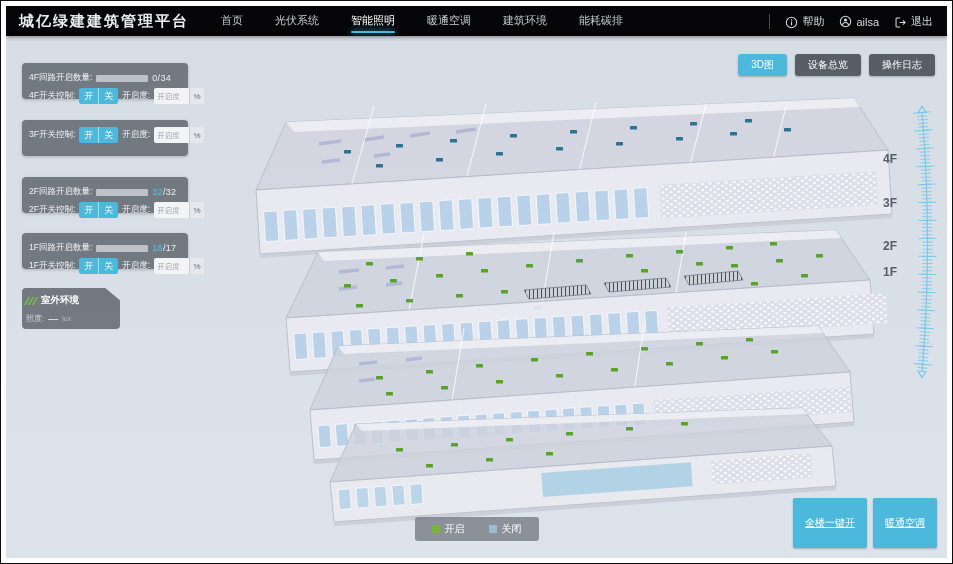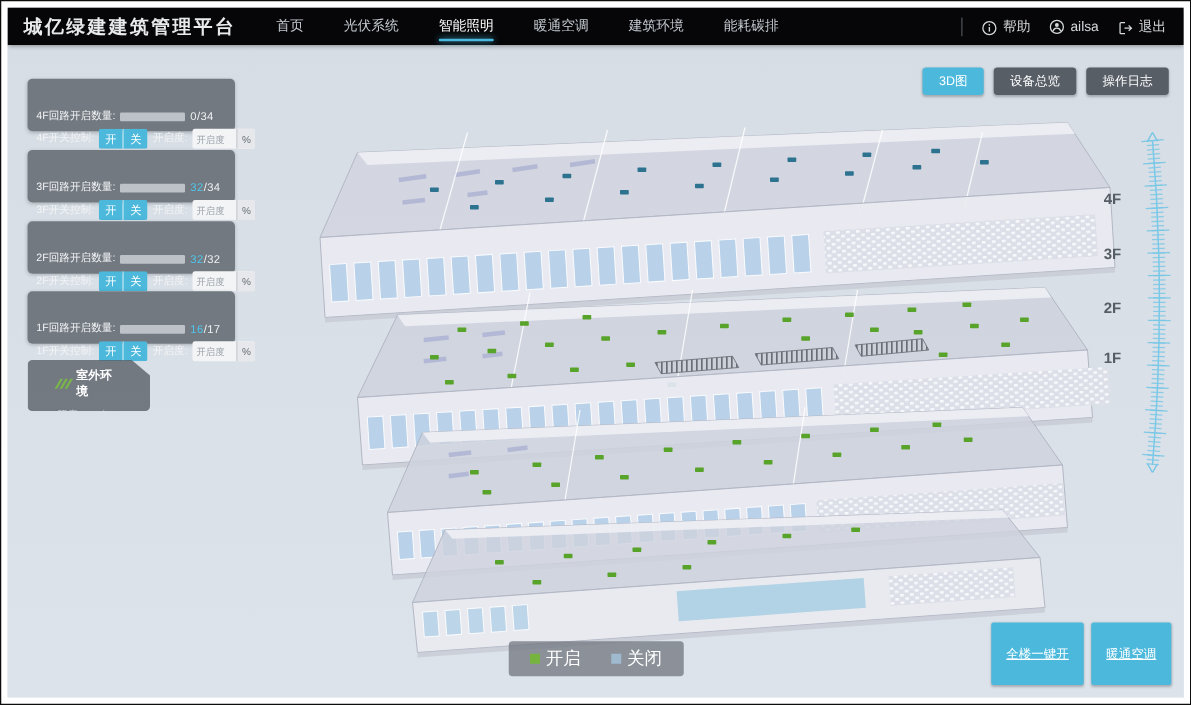--- a/index.html
+++ b/index.html
@@ -16,59 +16,59 @@
   .nav-item.active::after{content:"";display:block;height:2px;margin-top:3px;background:#49b9dd;border-radius:1px;box-shadow:0 0 6px #49b9dd;}
   .header-right{margin-left:auto;display:flex;align-items:center;gap:15px;padding-right:14px;font-size:11px;color:#d5d9dc;}
   .sep{width:1px;height:15px;background:#4a5056;}
   .hr-item{display:flex;align-items:flex-end;gap:4px;cursor:pointer;white-space:nowrap;}
   .hicon{display:inline-flex;width:13px;height:13px;}
 
   
   .main{position:absolute;top:30px;left:0;right:0;bottom:0;background:linear-gradient(#d7dde4,#dde3ea);}
 
   
-  .floor-panel{position:absolute;left:16px;width:166px;height:36px;background:rgba(86,92,100,.78);border-radius:4px;color:#f2f4f6;padding:21px 7px;box-sizing:border-box;box-shadow:0 1px 3px rgba(40,45,52,.25);}
+  .floor-panel{position:absolute;left:16px;width:166px;height:36px;background:rgba(86,92,100,.78);border-radius:4px;color:#f2f4f6;padding:6px 7px;box-sizing:border-box;box-shadow:0 1px 3px rgba(40,45,52,.25);}
   .fp0{top:27px}.fp1{top:84px}.fp2{top:141px}.fp3{top:197px}
   .fp-row{display:flex;align-items:center;height:18px;gap:4px;white-space:nowrap;}
   .fp-label{font-size:8.5px;}
   .bar{width:52px;height:7px;background:#bdc2c8;border-radius:1px;overflow:hidden;flex:none;}
   .bar-fill{height:100%;background:repeating-linear-gradient(90deg,#3db4de 0,#3db4de 2.5px,rgba(235,244,248,.55) 2.5px,rgba(235,244,248,.55) 3.8px);}
   .count{font-size:9px;letter-spacing:.3px;}
   .cur{color:#4fc6ec;} .fp0 .cur{color:#e9edef;}
   .tot{color:#eef1f3;}
   .switch-group{display:flex;border-radius:2px;overflow:hidden;flex:none;}
   .sw-btn{width:19px;height:16px;background:#4cb9dc;color:#fff;font-size:9px;display:flex;align-items:center;justify-content:center;cursor:pointer;}
   .sw-btn + .sw-btn{border-left:1px solid rgba(255,255,255,.55);}
   .openness{display:flex;background:#f3f4f6;border-radius:2px;overflow:hidden;height:16px;flex:none;}
   .open-input{width:29px;border:0;background:transparent;font-size:7.5px;padding:0 3px;color:#333;outline:none;font-family:inherit;}
   .open-input::placeholder{color:#9aa1a8;}
   .pct-btn{width:14px;background:#e6e8eb;border-left:1px solid #c9cdd2;color:#697076;font-size:8px;display:flex;align-items:center;justify-content:center;cursor:pointer;}
 
   
-  .outdoor{position:absolute;left:16px;top:252px;width:98px;height:41px;background:rgba(86,92,100,.78);border-radius:4px;clip-path:polygon(0 0,85% 0,100% 30%,100% 100%,0 100%);padding:6px 24px;box-sizing:border-box;color:#fff;}
+  .outdoor{position:absolute;left:16px;top:252px;width:98px;height:41px;background:rgba(86,92,100,.78);border-radius:4px;clip-path:polygon(0 0,85% 0,100% 30%,100% 100%,0 100%);padding:6px 4px;box-sizing:border-box;color:#fff;}
   .outdoor-title{display:flex;gap:5px;align-items:center;font-size:9.5px;font-weight:bold;}
   .slashes{display:inline-flex;gap:2px;}
   .slash{width:2px;height:8px;background:#7ab648;transform:skewX(-30deg);}
   .outdoor-row{margin-top:6px;font-size:8px;color:#ccd1d6;display:flex;gap:4px;align-items:center;}
   .metric-value{color:#f3f5f7;font-size:10px;}
   .metric-unit{font-size:7px;color:#b9bec4;}
 
   
   .view-btns{position:absolute;top:18px;right:12px;display:flex;gap:8px;text-align:right;}
   .vbtn{height:22px;padding:0 13px;font-size:10px;color:#fff;background:#585e66;border-radius:3px;display:flex;align-items:center;cursor:pointer;box-shadow:0 1px 2px rgba(40,45,52,.3);}
   .vbtn.active{background:#4cb9dc;}
 
   
   .ftag{position:absolute;right:50px;font-size:12px;font-weight:bold;color:#565d64;}
-  .ft0{top:116px}.ft1{top:160px}.ft2{top:203px}.ft3{top:243px}
+  .ft0{top:116px}.ft1{top:160px}.ft2{top:203px}.ft3{top:229px}
   .scale{position:absolute;top:68px;right:10px;}
 
   
   .legend{position:absolute;left:50%;transform:translateX(-50%);bottom:17px;background:rgba(108,114,122,.72);border-radius:3px;padding:5px 17px;display:flex;gap:24px;align-items:center;}
-  .leg-item{display:flex;gap:5px;align-items:center;font-size:14px;color:#fff;}
+  .leg-item{display:flex;gap:5px;align-items:center;font-size:10px;color:#fff;}
   .leg-sq{width:8px;height:8px;flex:none;}
   .leg-sq.on{background:#76b43f;}
   .leg-sq.off{background:#9fb9cf;}
 
   
   .bottom-btns{position:absolute;right:10px;bottom:10px;display:flex;gap:6px;}
   .bbtn{background:#4cb9dc;color:#fff;font-size:10px;padding:18px 12px;border-radius:2px;cursor:pointer;box-shadow:0 1px 2px rgba(40,45,52,.3);text-decoration:underline;}
 
   .bldg{position:absolute;left:218px;top:56px;}
 </style>
@@ -383,25 +383,20 @@
         <span class="fp-label">开启度:</span>
         <span class="openness">
           <input class="open-input" placeholder="开启度" style="">
           <span class="pct-btn">%</span>
         </span>
       </div>
     </div>
 
     <div class="floor-panel fp1">
       <div class="fp-row">
-        <span class="fp-label">3F回路开启数量:</span>
-        <span class="bar"><span class="bar-fill" style="width:94%"></span></span>
-        <span class="count"><span class="cur">32</span><span class="tot">/34</span></span>
-      </div>
-      <div class="fp-row">
         <span class="fp-label">3F开关控制:</span>
         <span class="switch-group">
           <span class="sw-btn">开</span>
           <span class="sw-btn">关</span>
         </span>
         <span class="fp-label">开启度:</span>
         <span class="openness">
           <input class="open-input" placeholder="开启度" style="">
           <span class="pct-btn">%</span>
         </span>

